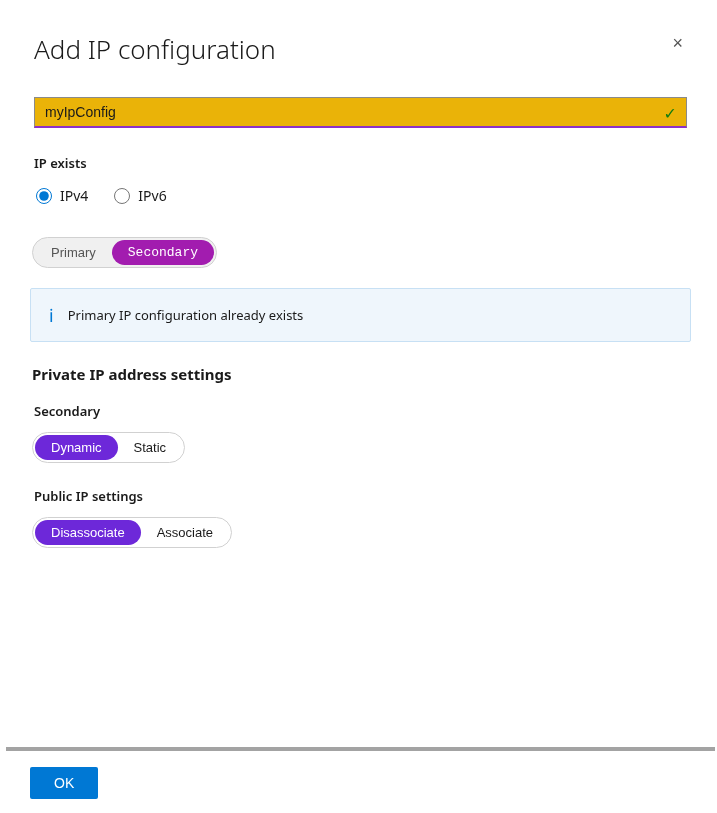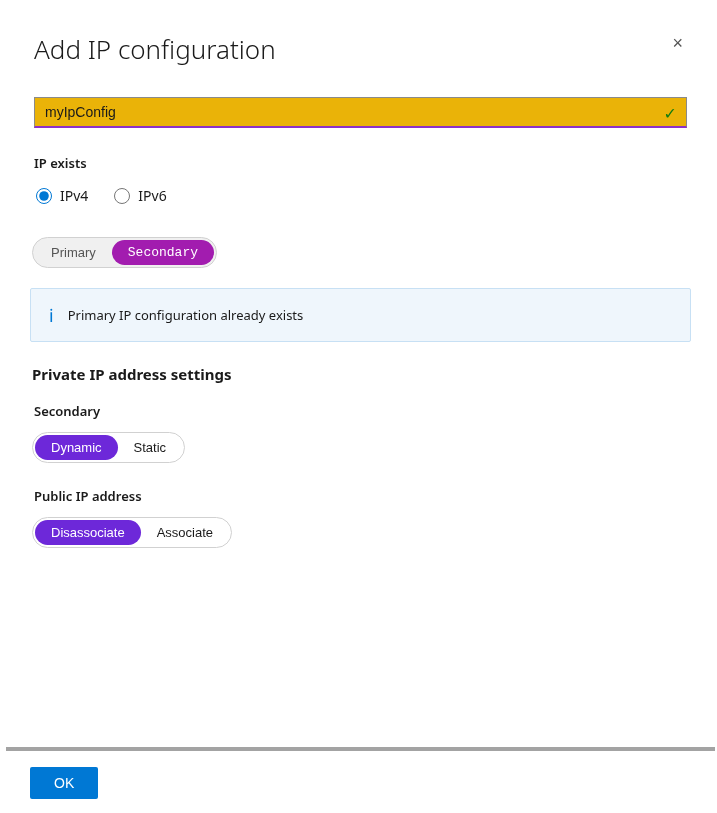--- a/index.html
+++ b/index.html
@@ -236,21 +236,21 @@
 
     <div class="field-group">
       <div class="field-label">Secondary</div>
       <div class="toggle-group">
         <button class="toggle-option active">Dynamic</button>
         <button class="toggle-option">Static</button>
       </div>
     </div>
 
     <div class="field-group">
-      <div class="field-label">Public IP address</div>
+      <div class="field-label">Public IP settings</div>
       <div class="toggle-group">
         <button class="toggle-option active">Disassociate</button>
         <button class="toggle-option">Associate</button>
       </div>
     </div>
 
   </div>
 
   <div class="dialog-footer">
     <button class="btn-primary">OK</button>

